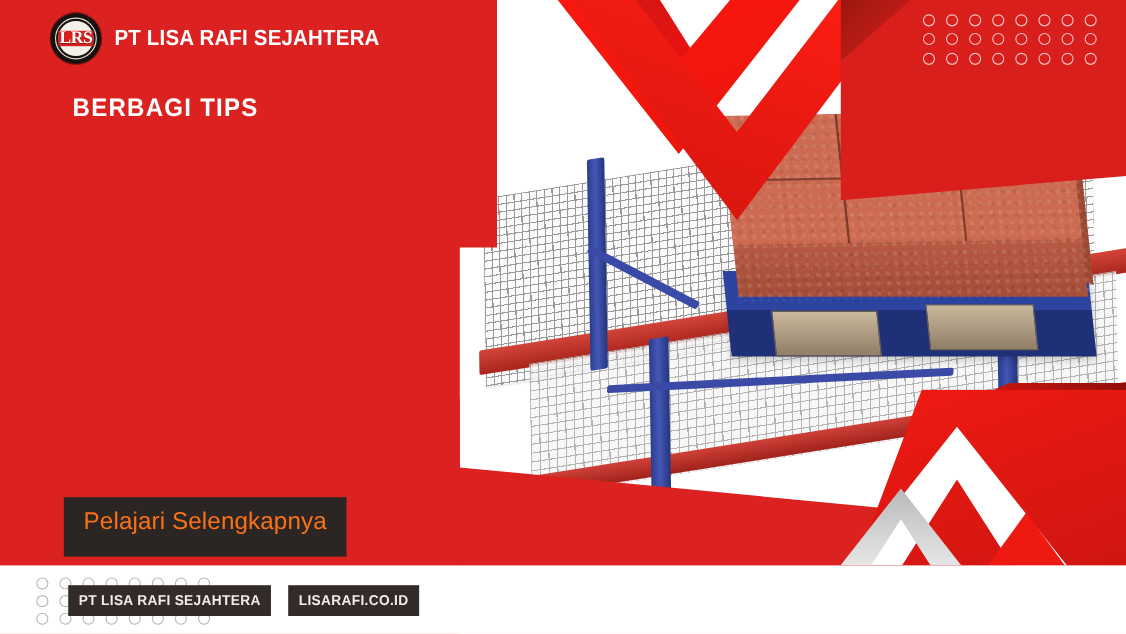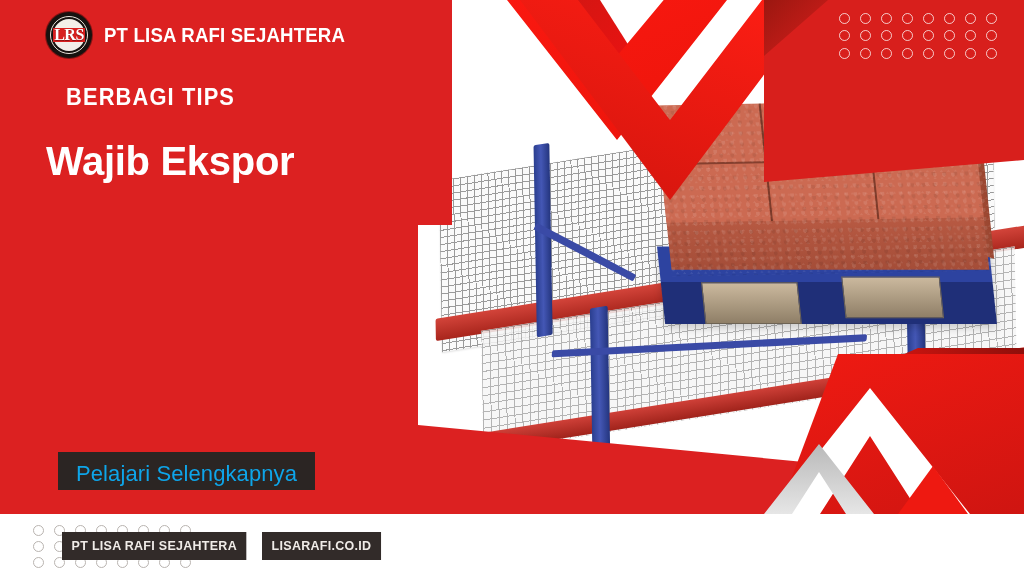--- a/index.html
+++ b/index.html
@@ -275,22 +275,22 @@
     position: absolute; left: 46px; top: 132px; width: 380px; z-index: 12;
     color: #ffffff;
     font-size: 40px; font-weight: bold;
     line-height: 58px;
     letter-spacing: -0.3px;
   }
   .headline span { display: block; white-space: nowrap; }
   .cta {
     position: absolute; left: 58px; top: 452px; z-index: 12;
     background: #2b2523;
-    color: #0ea5e9;
-    padding: 9px 18px 3px 18px;
+    color: #f97316;
+    padding: 9px 18px 19px 18px;
     font-size: 22px;
     letter-spacing: 0.1px;
     white-space: nowrap;
   }
 
   
   .footer {
     position: absolute; left: 0; bottom: 0; width: 1024px; height: 62px;
     z-index: 14;
   }
@@ -401,21 +401,20 @@
       <div class="redband"></div>
       <div class="ring"></div>
       <div class="mono">LRS</div>
     </div>
     <div class="brand-name">PT LISA RAFI SEJAHTERA</div>
   </div>
 
   <div class="kicker">BERBAGI TIPS</div>
 
   <div class="headline">
-    <span>Wajib Ekspor</span>
   </div>
 
   <div class="cta">Pelajari Selengkapnya</div>
 
   <div class="bottom-white"></div>
   <div class="footer">
     <div class="dots-bottom">
       <i></i>
         <i></i>
         <i></i>

